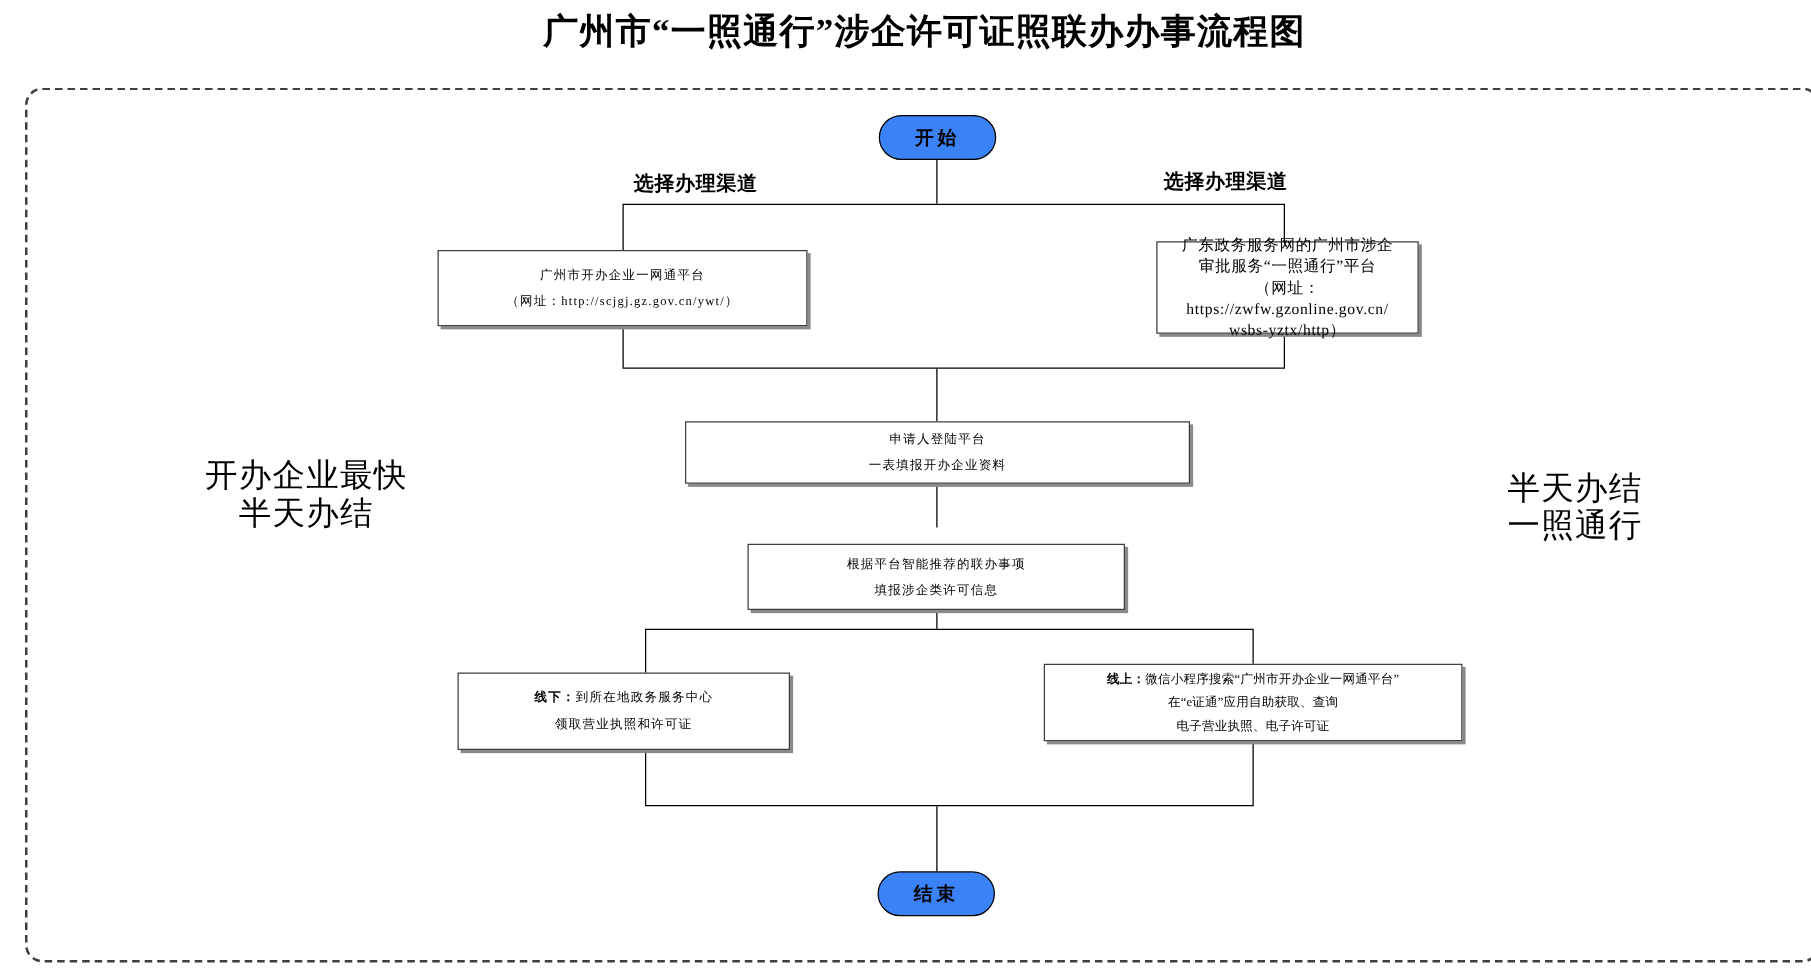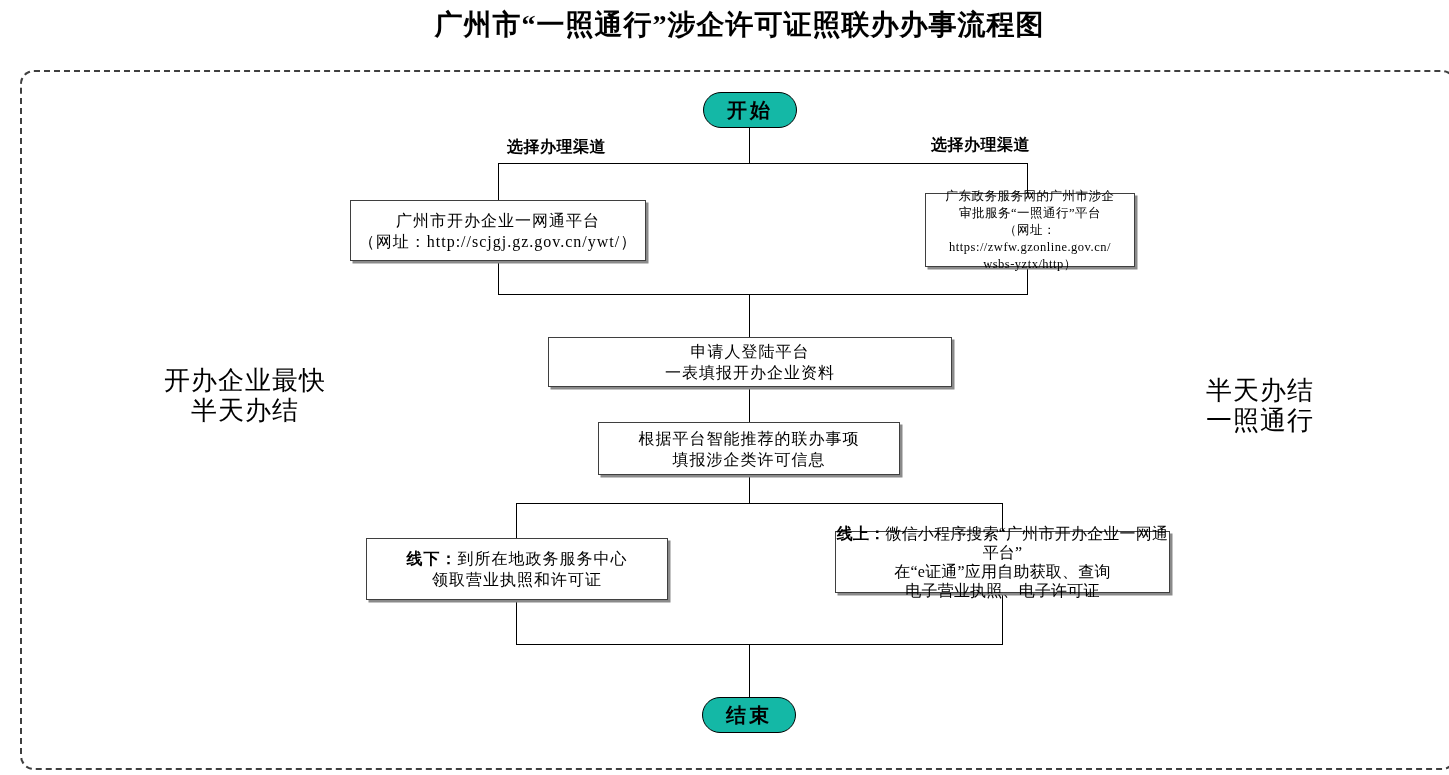--- a/index.html
+++ b/index.html
@@ -28,23 +28,23 @@
     position: absolute;
     left: 5px; top: 70px;
     width: 1436px; height: 700px;
     border: 2px dashed #3f3f3f;
     border-radius: 14px;
   }
   .stadium {
     position: absolute;
     border: 1.5px solid #000000;
     border-radius: 18px;
-    background: #14b8a6;
+    background: #3b82f6;
     display: flex; align-items: center; justify-content: center;
-    font-size: 20px;
+    font-size: 15px;
     letter-spacing: 3px;
     z-index: 3;
   }
   .stadium.bold { font-weight: bold; }
   .vline {
     position: absolute;
     width: 1.4px;
     background: #000000;
     z-index: 1;
   }
@@ -64,21 +64,21 @@
   .box {
     position: absolute;
     background: #ffffff;
     border: 1.4px solid #3f3f3f;
     box-shadow: 2.5px 2.5px 0 0 #8a8a8a;
     display: flex;
     flex-direction: column;
     align-items: center;
     justify-content: center;
     text-align: center;
-    font-size: 16px;
+    font-size: 10px;
     letter-spacing: 1px;
     line-height: 21px;
     z-index: 2;
   }
   .box.small { font-size: 12.5px; line-height: 17px; letter-spacing: 0.5px; }
   .box.tight { line-height: 19px; letter-spacing: 0.2px; }
   .box .bprefix { font-weight: bold; }
   .side-note {
     position: absolute;
     width: 200px;
@@ -121,30 +121,30 @@
 
   <div class="vline" style="left:734px; top:295px; height:42px;"></div>
 
   <div class="box" style="left:533px; top:337px; width:404px; height:50px;">
     <div>申请人登陆平台</div>
     <div>一表填报开办企业资料</div>
   </div>
 
   <div class="vline" style="left:734px; top:387px; height:35px;"></div>
 
-  <div class="box" style="left:583px; top:422px; width:302px; height:53px;">
+  <div class="box" style="left:583px; top:435px; width:302px; height:53px;">
     <div>根据平台智能推荐的联办事项</div>
     <div>填报涉企类许可信息</div>
   </div>
 
   <div class="vline" style="left:734px; top:475px; height:28px;"></div>
 
   <div class="branch-rect" style="left:501px; top:503px; width:487px; height:142px;"></div>
 
-  <div class="box" style="left:351px; top:538px; width:302px; height:62px;">
+  <div class="box" style="left:351px; top:538px; width:266px; height:62px;">
     <div><span class="bprefix">线下：</span><span>到所在地政务服务中心</span></div>
     <div>领取营业执照和许可证</div>
   </div>
 
   <div class="box tight" style="left:820px; top:531px; width:335px; height:62px;">
     <div><span class="bprefix">线上：</span><span>微信小程序搜索“广州市开办企业一网通平台”</span></div>
     <div>在“e证通”应用自助获取、查询</div>
     <div>电子营业执照、电子许可证</div>
   </div>
 

